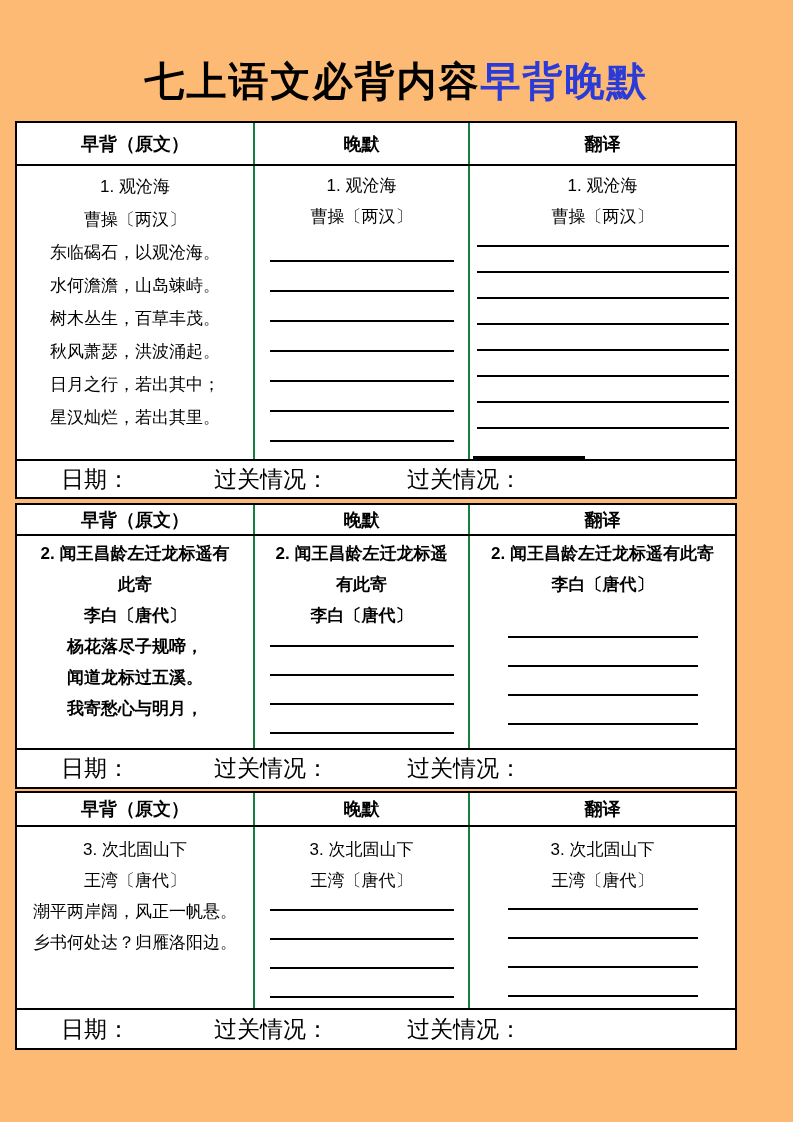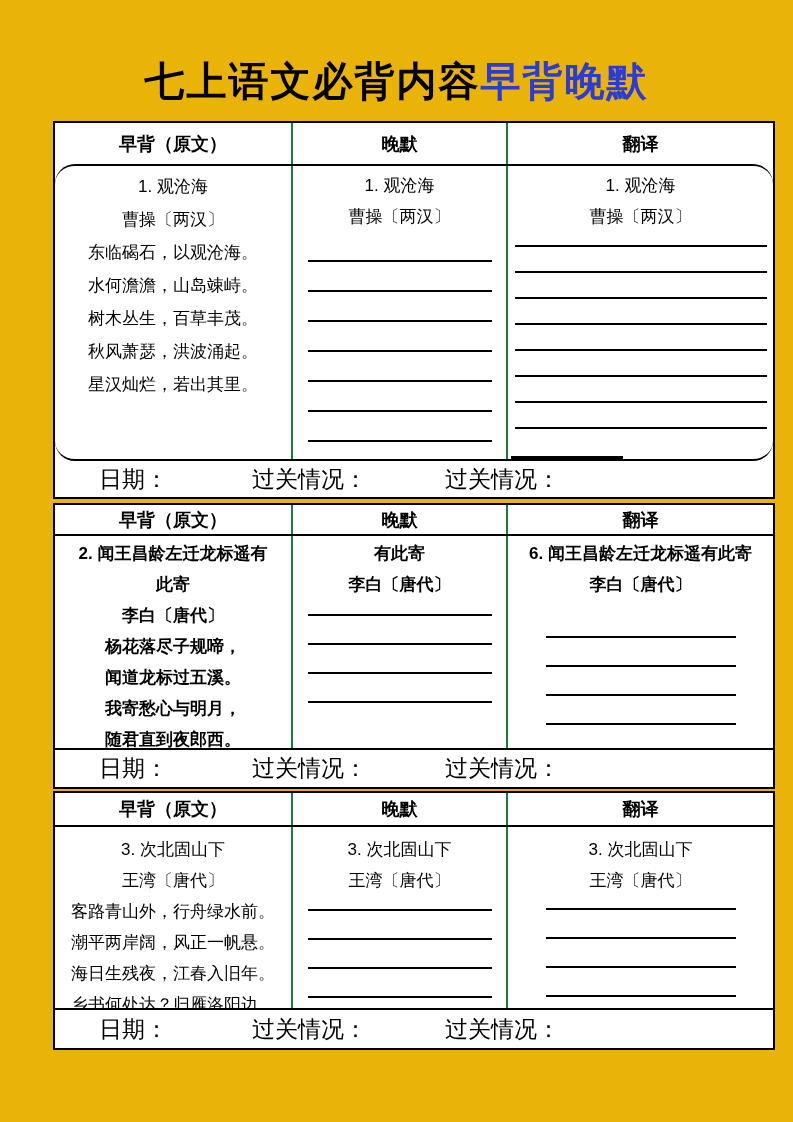--- a/index.html
+++ b/index.html
@@ -2,50 +2,50 @@
 <html><head>
 <meta charset="utf-8">
 <style>
   * { margin: 0; padding: 0; box-sizing: border-box; }
   html, body { background: #ffffff; }
   body { font-family: "Liberation Sans", sans-serif; color: #000; }
   .page {
     position: relative;
     width: 793px;
     height: 1122px;
-    background: #eab308;
+    background: #fdba74;
     overflow: hidden;
   }
   .doc-title {
     margin-top: 56px;
     text-align: center;
     font-family: "Liberation Serif", serif;
     font-weight: 700;
     font-size: 40px;
     letter-spacing: 2px;
     line-height: 52px;
     white-space: nowrap;
   }
   .sheet {
     width: 722px;
-    margin-left: 53px;
+    margin-left: 15px;
     border: 2px solid #000;
     background: #fff;
   }
   .t1 { margin-top: 13px; }
   .t2 { margin-top: 4px; }
   .t3 { margin-top: 2px; }
   .hrow, .crow { display: grid; grid-template-columns: 236px 215px 267px; }
   .hrow .cell { display: flex; align-items: center; justify-content: center;
                 font-weight: 700; font-size: 18px; }
   .t1 .hrow { height: 41px; }
   .t2 .hrow { height: 29px; }
   .t3 .hrow { height: 32px; }
   .crow { border-top: 2px solid #000; border-bottom: 2px solid #000; }
-  .t1 .crow { height: 297px; border-radius: 20px; }
+  .t1 .crow { height: 297px; }
   .t2 .crow { height: 216px; }
   .t3 .crow { height: 185px; }
   .col2, .col3 { border-left: 2px solid #15803d; }
   .crow .cell { padding-top: 4px; overflow: hidden; }
   .t2 .crow .cell { padding-top: 2px; font-weight: bold; }
   .t3 .crow .cell { padding-top: 7px; }
   .cline { text-align: center; font-size: 17px; line-height: 31px; white-space: nowrap; }
   .t1 .col1 .cline { line-height: 33px; }
   
   .bline { border-bottom: 2px solid #000; }
@@ -83,20 +83,21 @@
       <div class="cell col3">翻译</div>
     </div>
     <div class="crow">
       <div class="cell col1">
         <div class="cline">1. 观沧海</div>
         <div class="cline">曹操〔两汉〕</div>
         <div class="cline">东临碣石，以观沧海。</div>
         <div class="cline">水何澹澹，山岛竦峙。</div>
         <div class="cline">树木丛生，百草丰茂。</div>
         <div class="cline">秋风萧瑟，洪波涌起。</div>
+        <div class="cline">日月之行，若出其中；</div>
         <div class="cline">星汉灿烂，若出其里。</div>
       </div>
       <div class="cell col2">
         <div class="cline">1. 观沧海</div>
         <div class="cline">曹操〔两汉〕</div>
         <div class="blines bg-t1c2">
             <div class="bline"></div>
             <div class="bline"></div>
             <div class="bline"></div>
             <div class="bline"></div>
@@ -137,34 +138,34 @@
       <div class="cell col3">翻译</div>
     </div>
     <div class="crow">
       <div class="cell col1">
         <div class="cline">2. 闻王昌龄左迁龙标遥有</div>
         <div class="cline">此寄</div>
         <div class="cline">李白〔唐代〕</div>
         <div class="cline">杨花落尽子规啼，</div>
         <div class="cline">闻道龙标过五溪。</div>
         <div class="cline">我寄愁心与明月，</div>
-        <div class="cline">随君直到夜郎西。</div>
       </div>
       <div class="cell col2">
+        <div class="cline">2. 闻王昌龄左迁龙标遥</div>
         <div class="cline">有此寄</div>
         <div class="cline">李白〔唐代〕</div>
         <div class="blines bg-t2c2">
             <div class="bline"></div>
             <div class="bline"></div>
             <div class="bline"></div>
             <div class="bline"></div>
           </div>
       </div>
       <div class="cell col3">
-        <div class="cline">6. 闻王昌龄左迁龙标遥有此寄</div>
+        <div class="cline">2. 闻王昌龄左迁龙标遥有此寄</div>
         <div class="cline">李白〔唐代〕</div>
         <div class="blines bg-t2c3">
             <div class="bline"></div>
             <div class="bline"></div>
             <div class="bline"></div>
             <div class="bline"></div>
           </div>
       </div>
     </div>
     <div class="frow">
@@ -177,23 +178,21 @@
   <section class="sheet t3">
     <div class="hrow">
       <div class="cell col1">早背（原文）</div>
       <div class="cell col2">晚默</div>
       <div class="cell col3">翻译</div>
     </div>
     <div class="crow">
       <div class="cell col1">
         <div class="cline">3. 次北固山下</div>
         <div class="cline">王湾〔唐代〕</div>
-        <div class="cline">客路青山外，行舟绿水前。</div>
         <div class="cline">潮平两岸阔，风正一帆悬。</div>
-        <div class="cline">海日生残夜，江春入旧年。</div>
         <div class="cline">乡书何处达？归雁洛阳边。</div>
       </div>
       <div class="cell col2">
         <div class="cline">3. 次北固山下</div>
         <div class="cline">王湾〔唐代〕</div>
         <div class="blines bg-t3c2">
             <div class="bline"></div>
             <div class="bline"></div>
             <div class="bline"></div>
             <div class="bline"></div>

